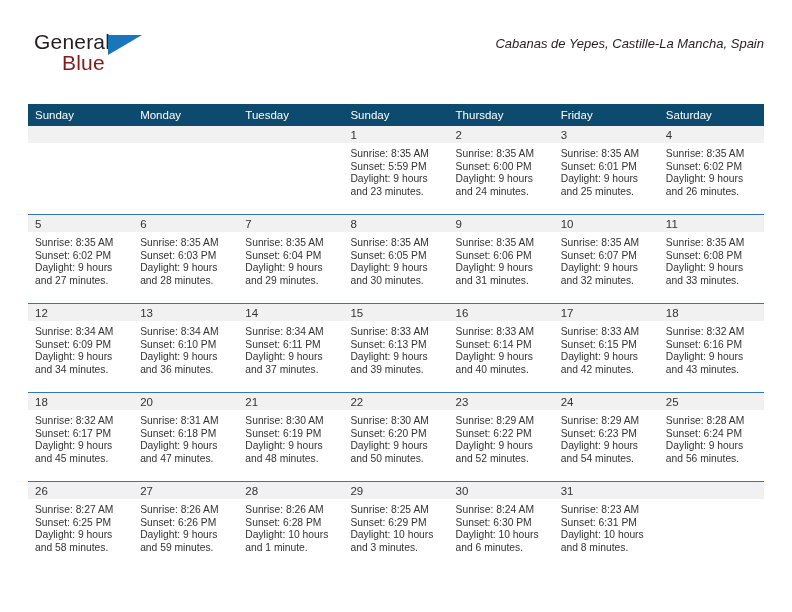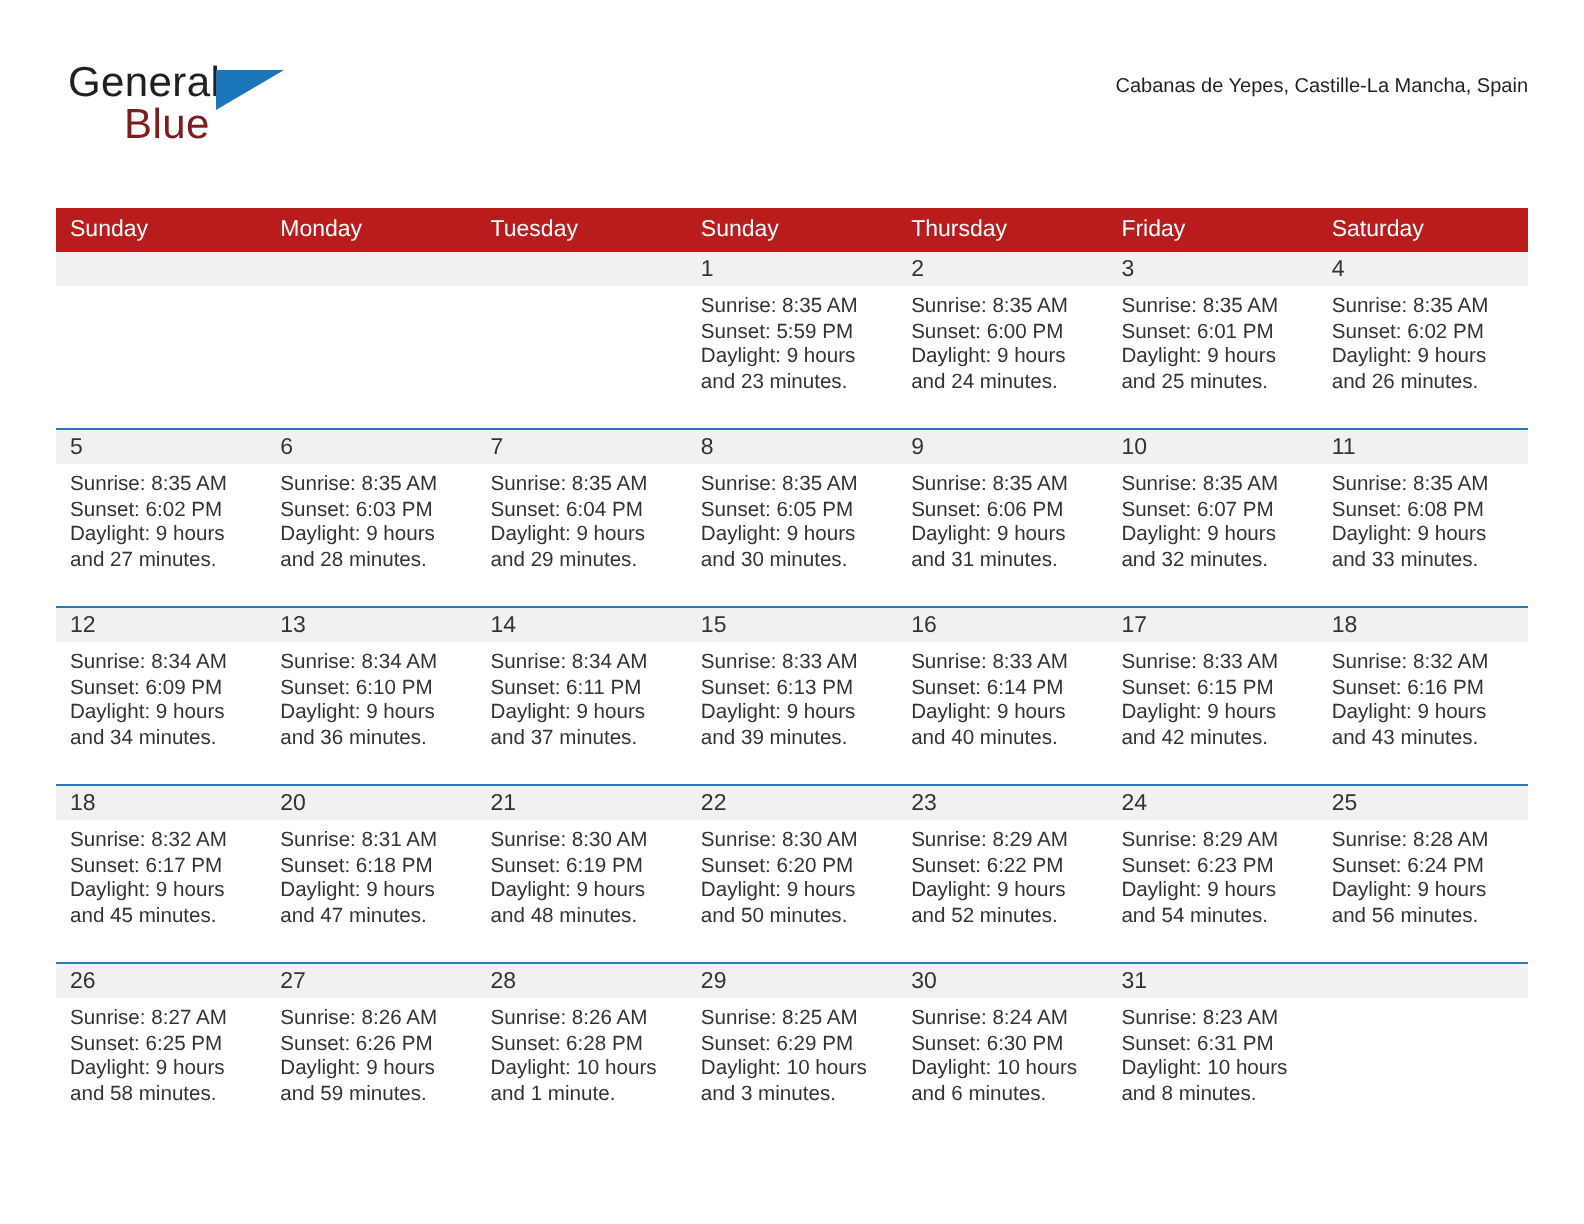--- a/index.html
+++ b/index.html
@@ -70,38 +70,39 @@
     top: 0;
     text-align: right;
   }
   .cal-title {
     font-size: 27px;
     color: #231f20;
     line-height: 32px;
     white-space: nowrap;
   }
   .cal-subtitle {
-    font-size: 10px;
+    font-size: 13px;
     color: #231f20;
     line-height: 20px;
     margin-top: 8px;
     white-space: nowrap;
+    font-style: italic;
   }
 
   
   .calendar {
     position: absolute;
     left: 28px;
     top: 104px;
     width: 736px;
     border-collapse: collapse;
     table-layout: fixed;
   }
   .calendar th {
-    background: #b91c1c;
+    background: #0c4a6e;
     color: #ffffff;
     font-size: 11.5px;
     font-weight: normal;
     text-align: left;
     padding: 5px 0 5px 7px;
     height: 12px;
     border: 0;
   }
   .calendar td {
     vertical-align: top;

